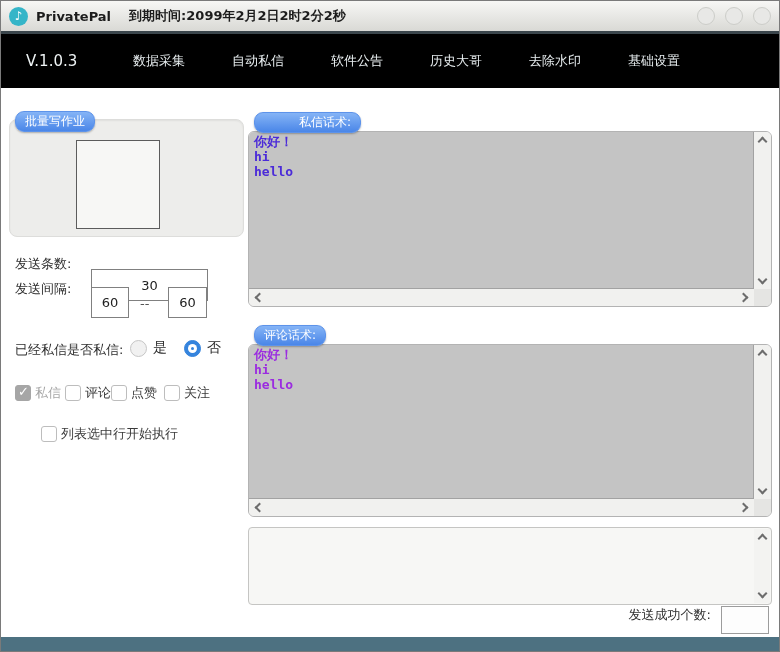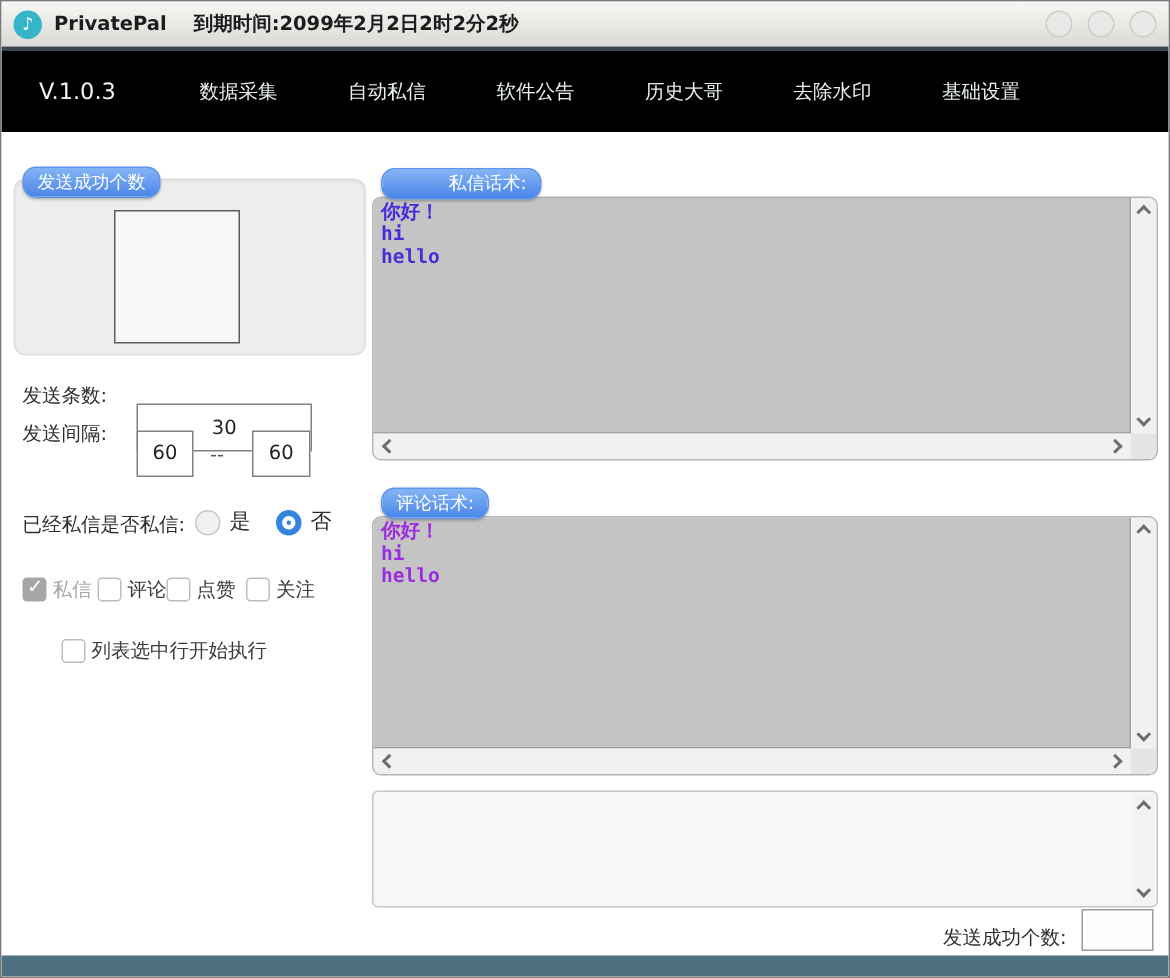--- a/index.html
+++ b/index.html
@@ -86,21 +86,21 @@
   .chev.right{transform:rotate(-45deg);}
 
   .log-box{position:absolute;left:247px;top:439px;width:524px;height:78px;background:#f7f7f5;
            border:1px solid #c5c5c3;border-radius:4px;box-sizing:border-box;}
   .log-text{position:absolute;left:4px;top:2px;right:22px;bottom:2px;font-size:12px;color:#333;
             white-space:pre-line;overflow:hidden;}
   .log-vscroll{position:absolute;right:1px;top:1px;bottom:1px;width:16px;background:#f3f3f1;
                display:flex;flex-direction:column;align-items:center;justify-content:space-between;
                padding:6px 0;box-sizing:border-box;}
 
-  .success-row{position:absolute;right:10px;top:518px;height:28px;display:flex;align-items:flex-end;gap:10px;}
+  .success-row{position:absolute;right:10px;top:518px;height:28px;display:flex;align-items:flex-start;gap:10px;}
   .success-label{font-size:13px;color:#2f2f2f;}
   .success-input{width:48px;height:28px;background:#fdfdfd;border:1px solid #9c9c9c;box-sizing:border-box;}
 </style>
 </head>
 <body>
 
 <div id="window">
 
   <div class="titlebar">
     <div class="app-icon">♪</div>
@@ -121,21 +121,21 @@
       <div class="nav-item">自动私信</div>
       <div class="nav-item">软件公告</div>
       <div class="nav-item">历史大哥</div>
       <div class="nav-item">去除水印</div>
       <div class="nav-item">基础设置</div>
     </div>
   </div>
 
   <div class="content">
 
-    <div class="badge" style="left:14px;top:23px;">发送成功个数</div>
+    <div class="badge" style="left:14px;top:23px;">批量写作业</div>
     <div class="groupbox"></div>
     <div class="client-photo"></div>
 
     <div class="flabel" style="left:14px;top:167px;">发送条数:</div>
     <div class="tinput" style="left:90px;top:158px;width:117px;height:32px;margin-top:23px;">30</div>
 
     <div class="flabel" style="left:14px;top:192px;">发送间隔:</div>
     <div class="tinput" style="left:90px;top:199px;width:38px;height:31px;">60</div>
     <div class="dashes" style="left:139px;top:208px;">--</div>
     <div class="tinput" style="left:167px;top:199px;width:39px;height:31px;">60</div>

